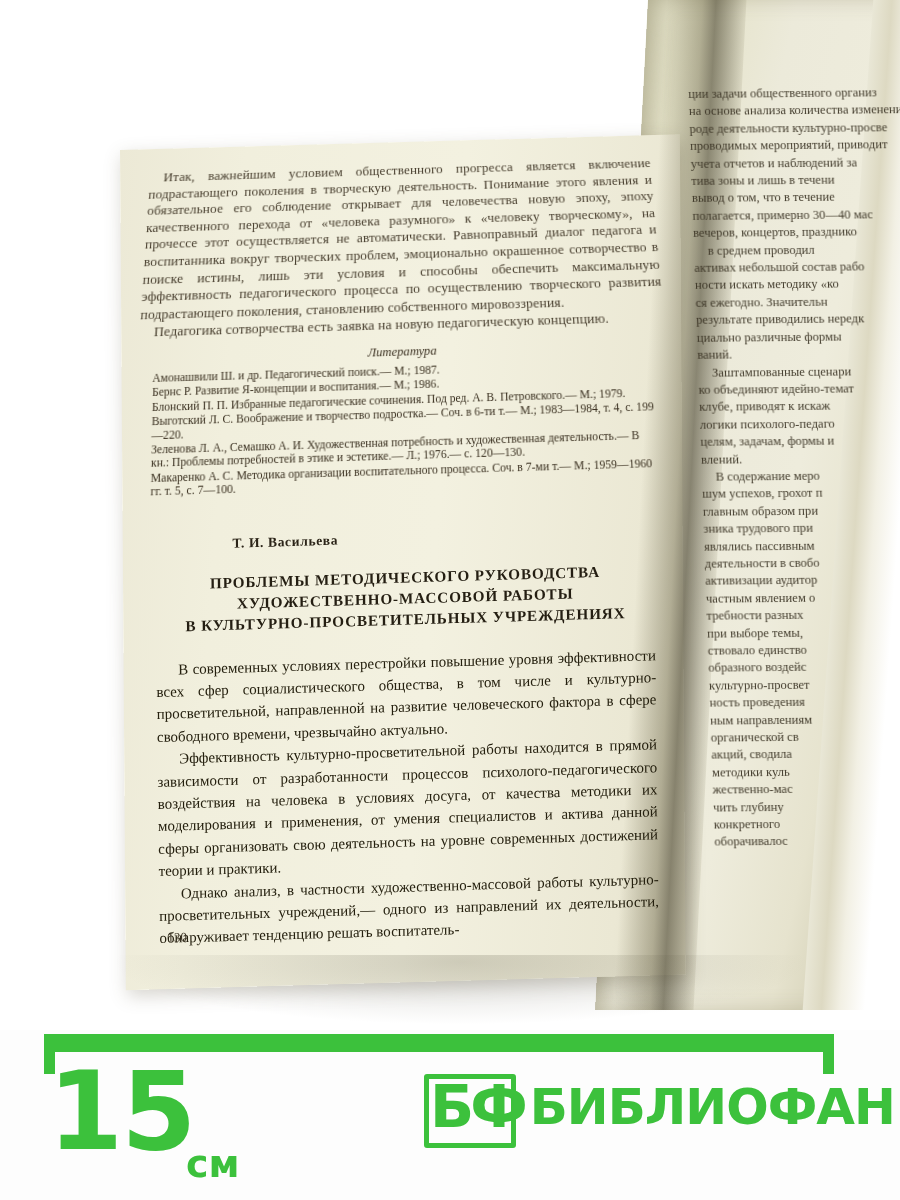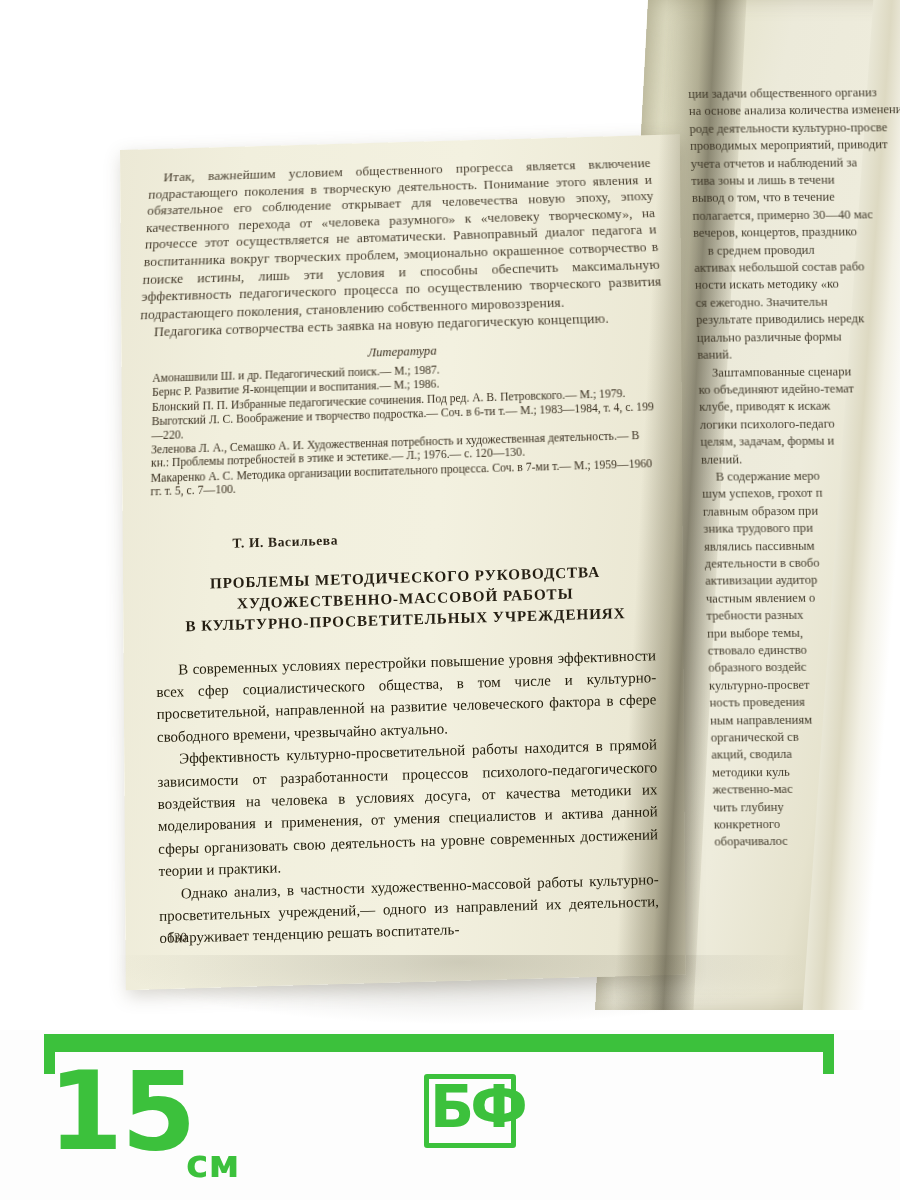--- a/index.html
+++ b/index.html
@@ -339,15 +339,16 @@
   <div class="ruler"></div>
   <div class="ruler-tick tick-left"></div>
   <div class="ruler-tick tick-right"></div>
 
   <div class="measure">15</div>
   <div class="measure-unit">см</div>
 
   <div class="brand-box"></div>
   <div class="brand">
     <span class="brand-mark">БФ</span>
+    <span class="brand-name">БИБЛИОФАН</span>
   </div>
 
 </div>
 
 </body></html>

